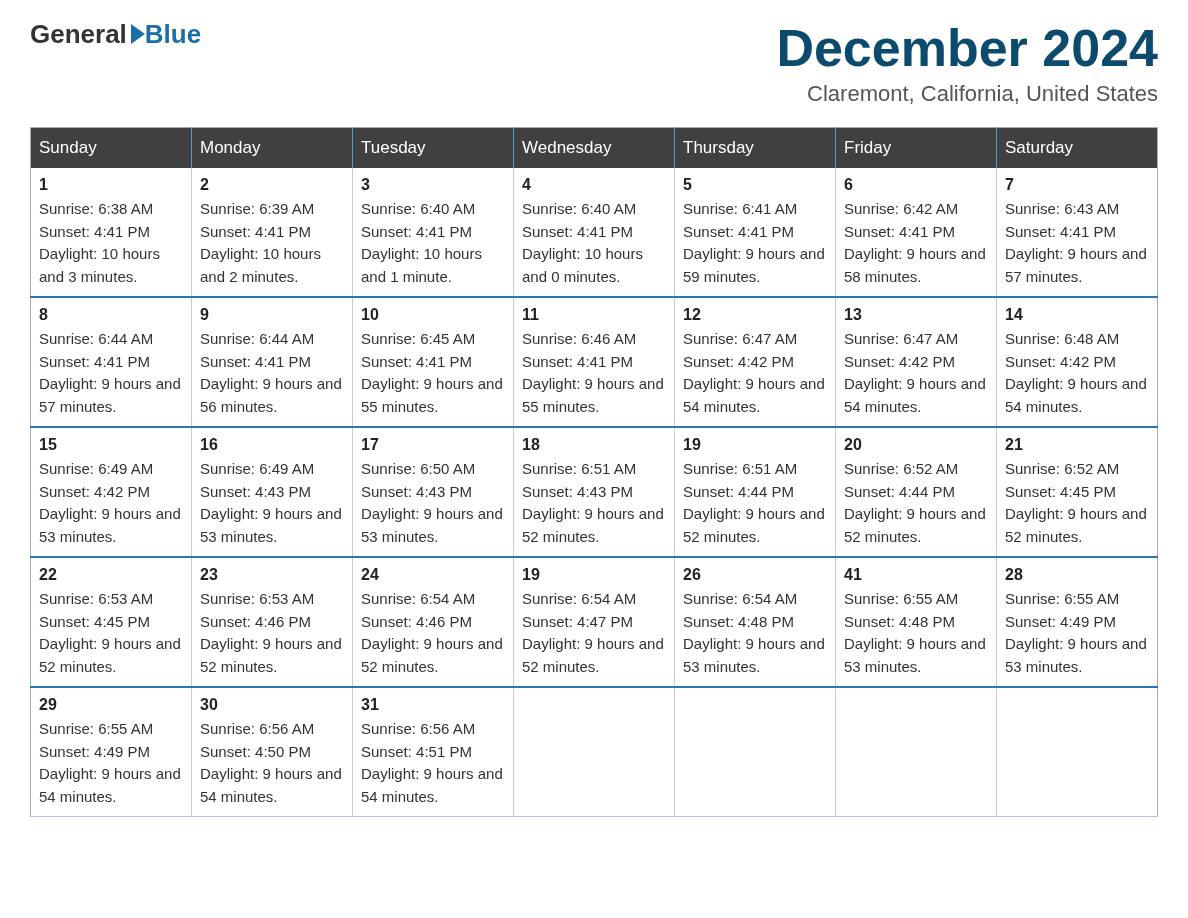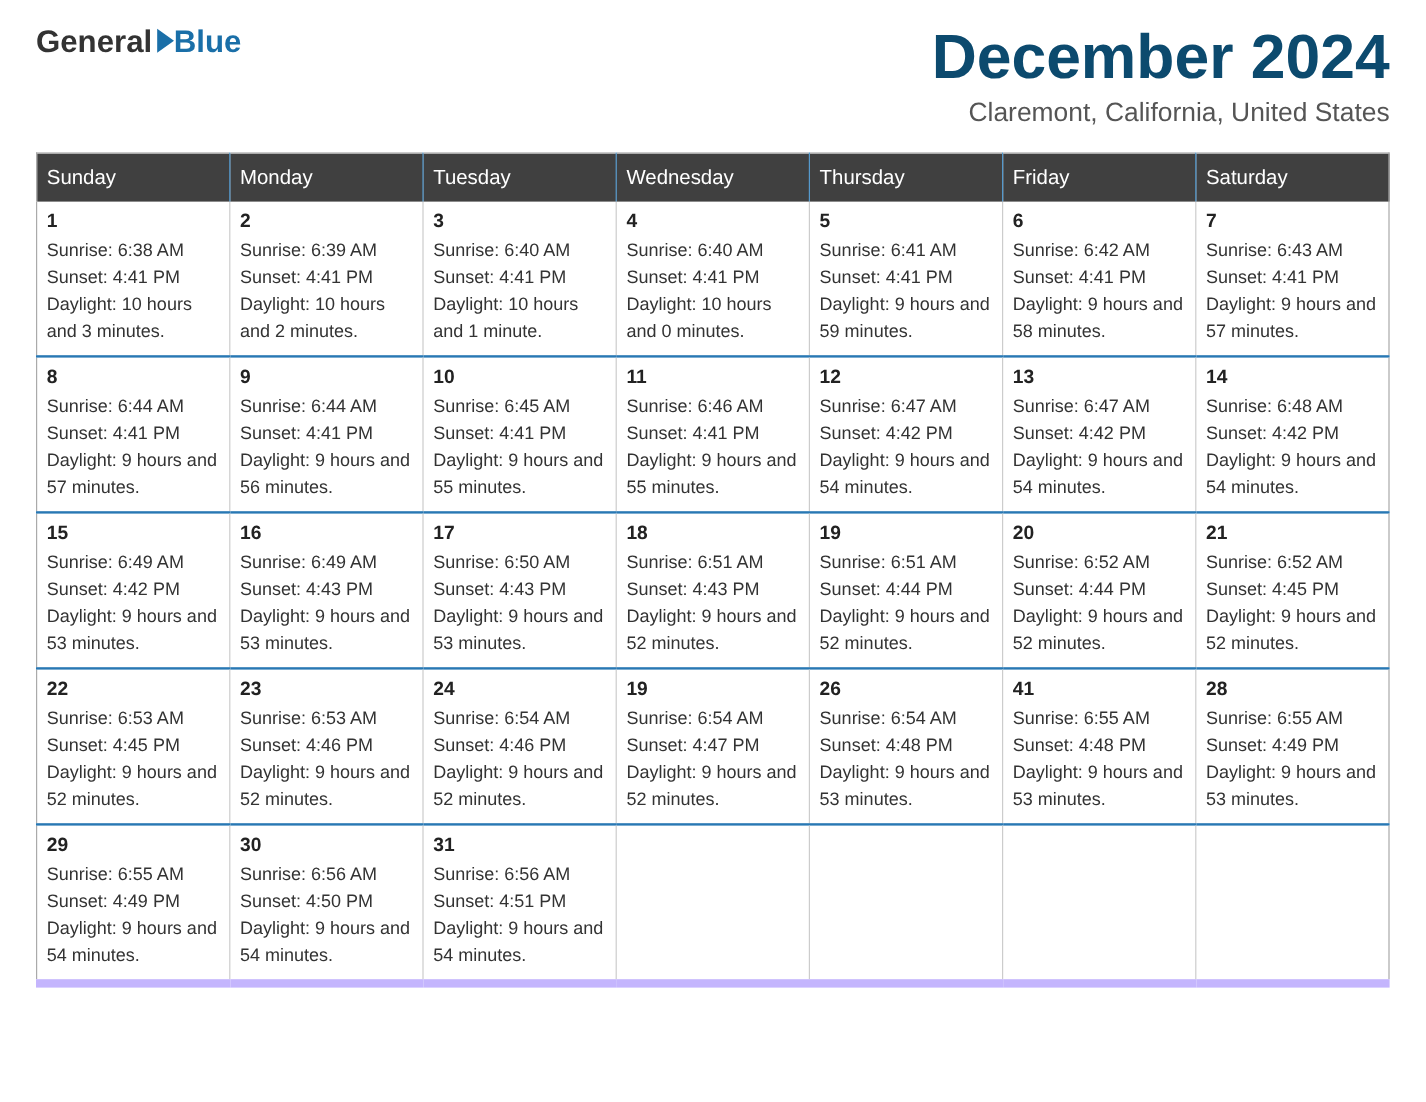--- a/index.html
+++ b/index.html
@@ -54,21 +54,21 @@
       border-bottom: 2px solid #2878b4;
       font-size: 13px;
       color: #333;
       width: 14.28%;
       min-height: 100px;
     }
     .calendar-table td:last-child {
       border-right: none;
     }
     .calendar-table tr:last-child td {
-      border-bottom: 7px solid #c4b5fd;
+      border-bottom: 1px solid #c4b5fd;
       margin-top: 25px;
     }
     .day-number {
       font-size: 16px;
       font-weight: bold;
       color: #222;
       display: block;
       margin-bottom: 4px;
     }
     .day-info {

